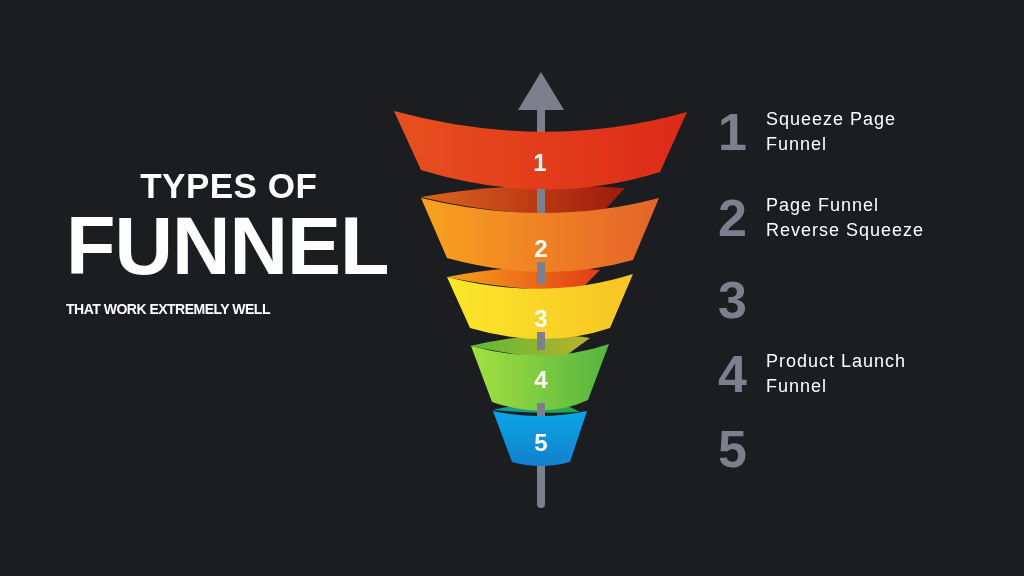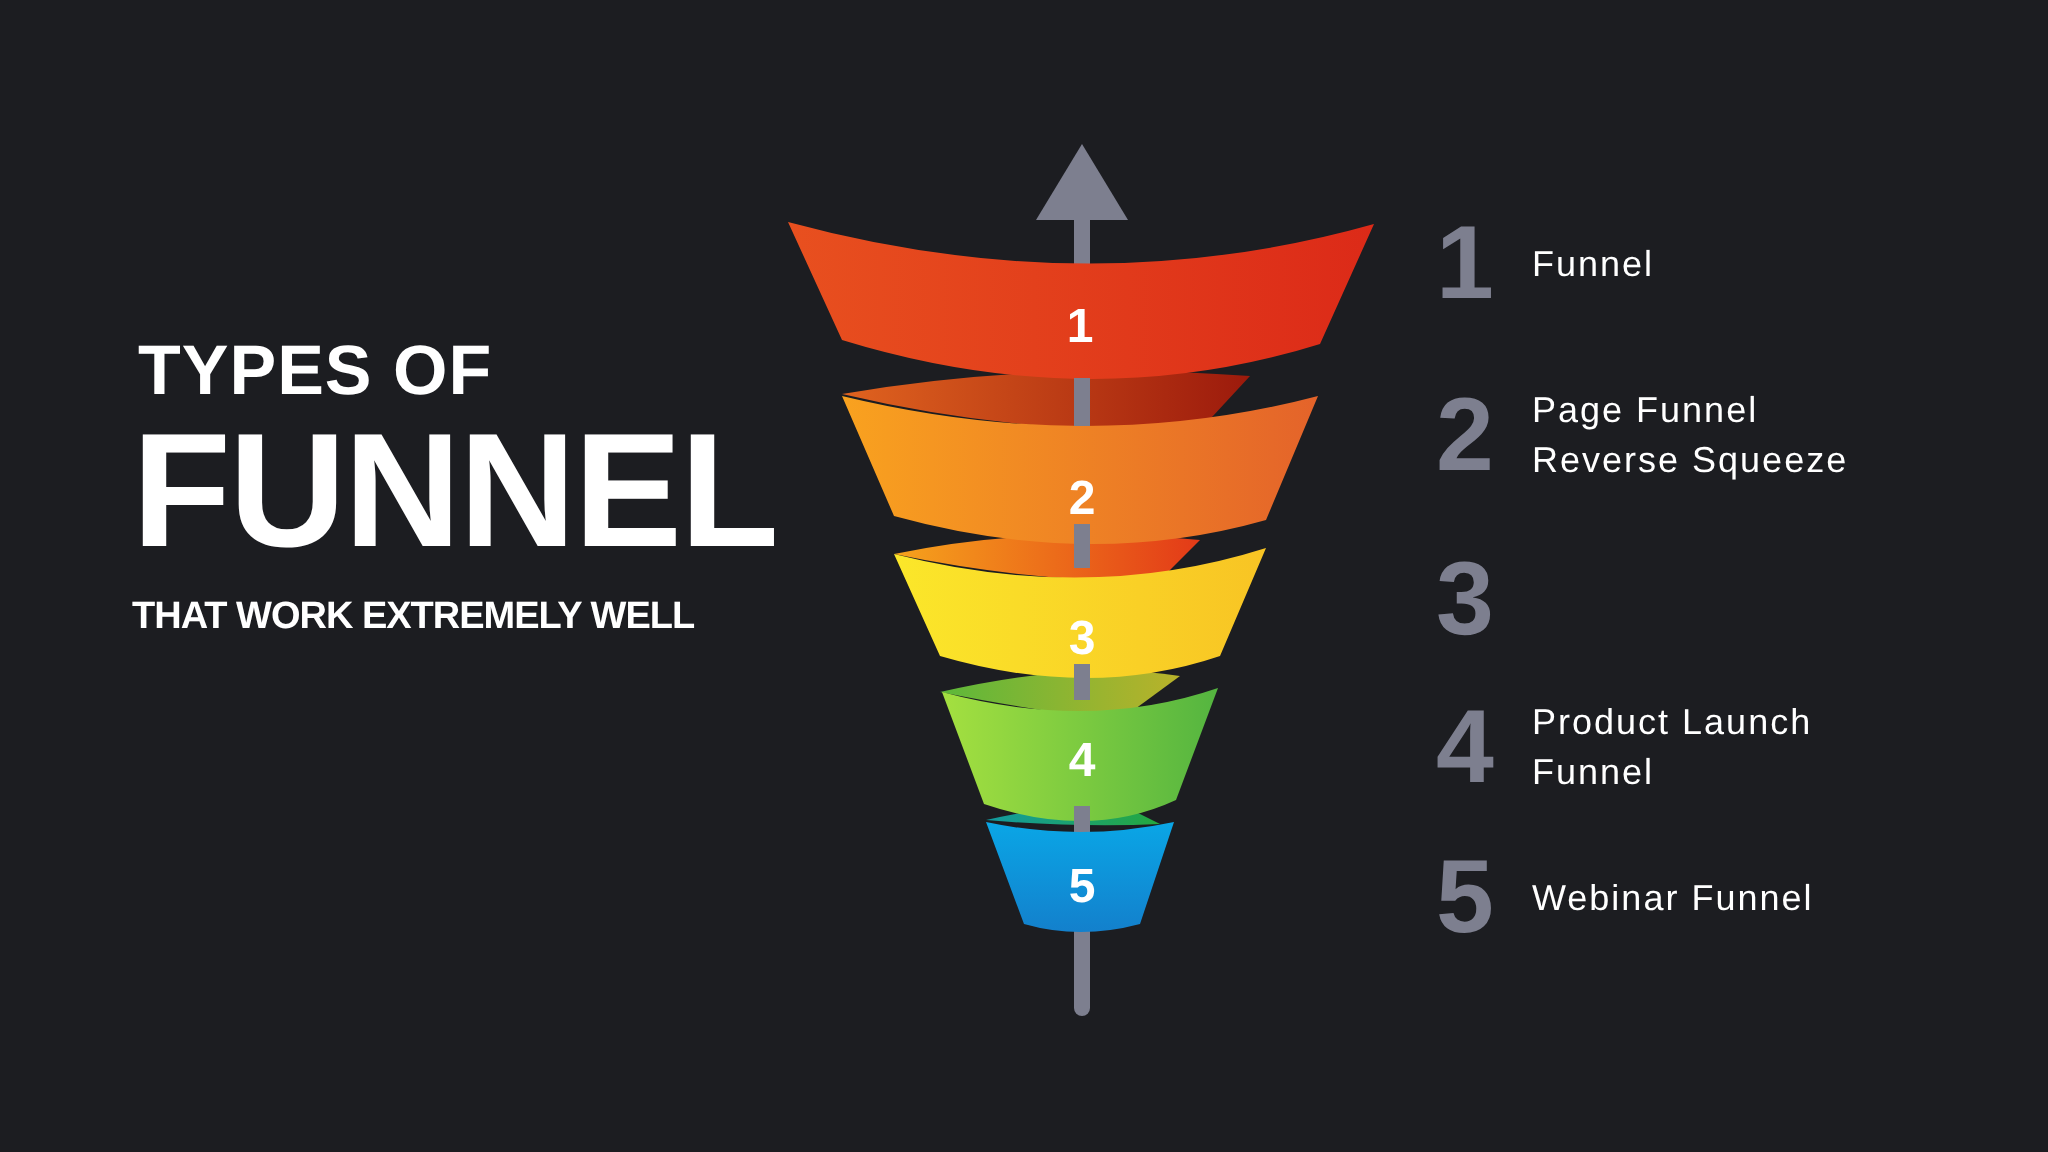--- a/index.html
+++ b/index.html
@@ -1,20 +1,20 @@
 <!DOCTYPE html>
 <html><head>
 <meta charset="utf-8">
 <style>
   html, body { margin:0; padding:0; }
   body { width:1024px; height:576px; background:#1c1d21; overflow:hidden; position:relative; font-family:"Liberation Sans", sans-serif; }
   .title-block { position:absolute; left:66px; top:166px; color:#ffffff; }
-  .t-small { font-weight:700; font-size:35px; letter-spacing:0.5px; line-height:40px; margin-left:3px; }
+  .t-small { font-weight:700; font-size:35px; letter-spacing:0.5px; line-height:40px; margin-left:3px;text-align:center; }
   .t-big { font-weight:700; font-size:81px; line-height:80px; letter-spacing:-1px; }
-  .t-sub { font-weight:700; font-size:19px; letter-spacing:-0.5px; line-height:22px; margin-top:12px; }
+  .t-sub { font-weight:700; font-size:14px; letter-spacing:-0.5px; line-height:22px; margin-top:12px; }
   .funnel { position:absolute; left:0; top:0; width:1024px; height:576px; }
   .list { position:absolute; left:718px; top:0; }
   .item { position:absolute; left:0; display:flex; align-items:center; width:300px; }
   .num { width:48px; font-weight:700; font-size:52px; color:#7d7f8f; text-align:left; line-height:52px; }
   .label { color:#ffffff; font-size:18px; line-height:25px; letter-spacing:1px; }
   .band-num { fill:#ffffff; font-family:"Liberation Sans", sans-serif; font-size:24px; font-weight:700; text-anchor:middle; }
 </style>
 </head>
 <body>
 
@@ -96,20 +96,21 @@
   <text class="band-num" x="541" y="257">2</text>
   <text class="band-num" x="541" y="327">3</text>
   <text class="band-num" x="541" y="388">4</text>
   <text class="band-num" x="541" y="451">5</text>
 </svg>
 
 <div class="list">
   <div class="item" style="top:106px;">
     <div class="num">1</div>
     <div class="label">
+      <div>Squeeze Page</div>
       <div>Funnel</div>
     </div>
   </div>
   <div class="item" style="top:192px;">
     <div class="num">2</div>
     <div class="label">
       <div>Page Funnel</div>
       <div>Reverse Squeeze</div>
     </div>
   </div>
@@ -118,17 +119,14 @@
   </div>
   <div class="item" style="top:348px;">
     <div class="num">4</div>
     <div class="label">
       <div>Product Launch</div>
       <div>Funnel</div>
     </div>
   </div>
   <div class="item" style="top:423px;">
     <div class="num">5</div>
-    <div class="label">
-      <div>Webinar Funnel</div>
-    </div>
   </div>
 </div>
 
 </body></html>

